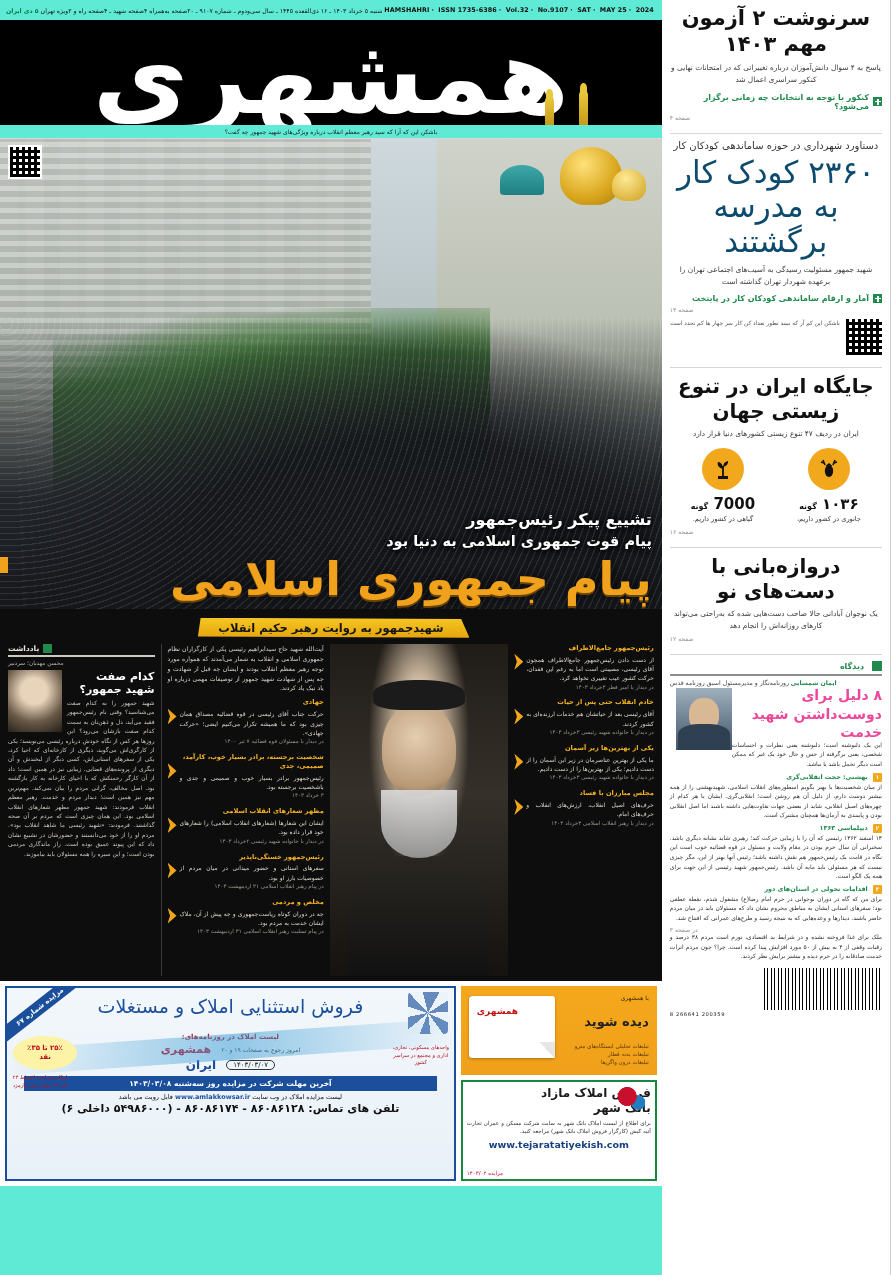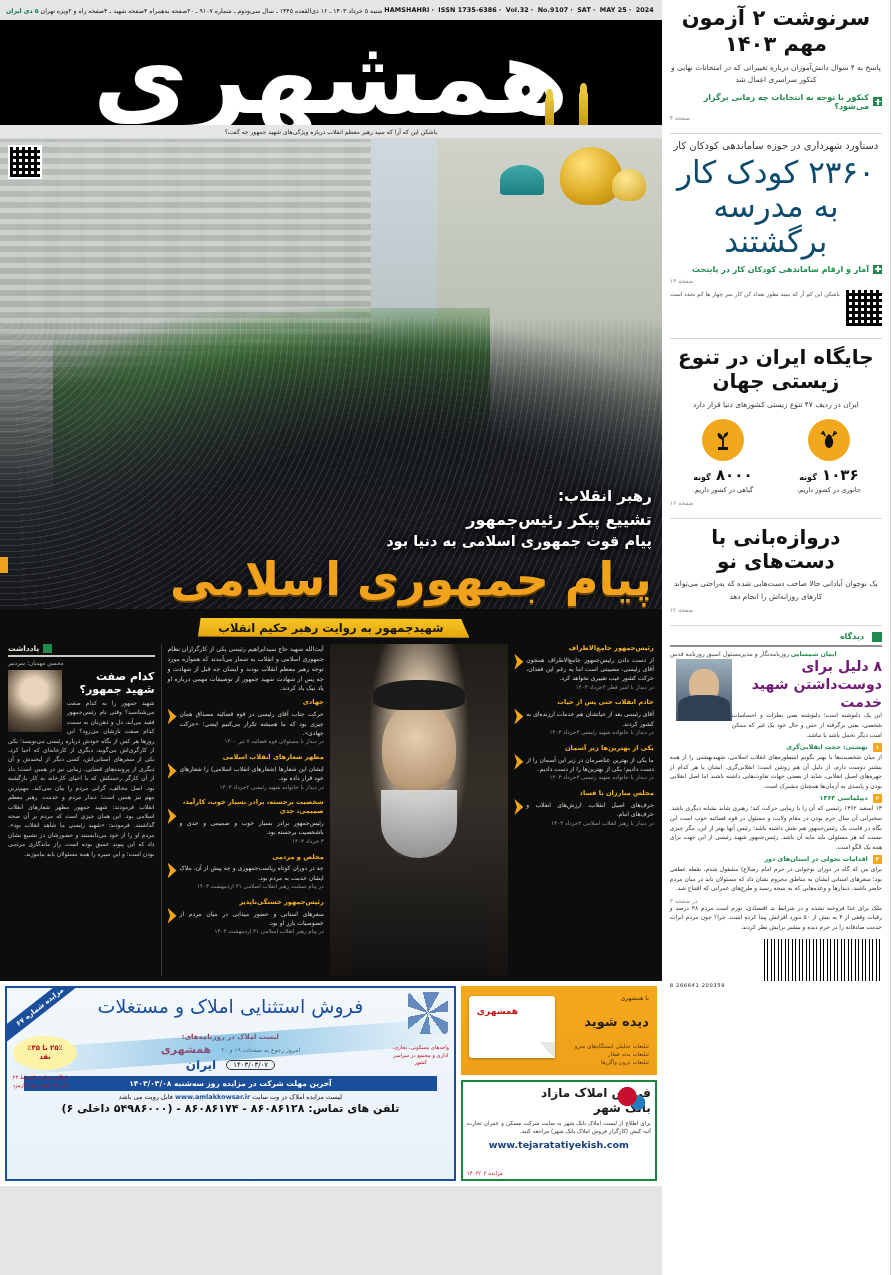--- a/index.html
+++ b/index.html
@@ -7,21 +7,21 @@
   body {
     font-family:"DejaVu Sans","Liberation Sans",sans-serif;
     width:891px; height:1275px; position:relative; overflow:hidden;
   }
   .page {
     position:absolute; inset:0; background:#ffffff;
     display:flex; flex-direction:row-reverse;
   }
 
   
-  .main-col { width:694px; height:100%; position:relative; background:#e5e5e5; }
+  .main-col { width:694px; height:100%; position:relative; background:#5eead4; }
 
   
   .info-strip {
     height:20px; display:flex; align-items:center; justify-content:space-between;
     padding:0 6px; font-size:6.2px; color:#111; letter-spacing:.1px;
     border-bottom:0px solid #000;
   }
   .info-en { direction:ltr; font-size:6.4px; font-weight:bold; white-space:nowrap;}
   .info-en span { margin:0 2px; }
   .info-fa { font-size:6.2px; white-space:nowrap; }
@@ -241,21 +241,21 @@
   .bio-num small{font-size:8px;font-weight:bold;}
   .bio-cap{font-size:6.6px;color:#333;line-height:1.5;margin-top:2px;}
 
   
   .op-head{display:flex;align-items:center;gap:8px;}
   .op-head .sq{width:10px;height:10px;background:#1f8a4c;}
   .op-head .t{font-size:8px;font-weight:bold;color:#1f8a4c;}
   .op-rule{height:2px;background:#8f8f8f;margin:3px 0;}
   .op-by{font-size:6.2px;color:#444;text-align:left;}
   .op-by b{color:#1f8a4c;}
-  .op-title{font-size:14px;font-weight:bold;line-height:1.3;text-align:right;color:#701a75;}
+  .op-title{font-size:14px;font-weight:bold;line-height:1.3;text-align:right;color:#ec4899;}
   .op-photo{float:left;width:56px;height:62px;margin:2px 0 3px 6px;
     background:linear-gradient(#9fb0bd,#41566a);position:relative;overflow:hidden;}
   .op-photo::before{content:"";position:absolute;left:50%;top:16%;transform:translateX(-50%);
     width:30px;height:34px;border-radius:44%;background:#d9b894;}
   .op-photo::after{content:"";position:absolute;left:50%;bottom:0;transform:translateX(-50%);
     width:52px;height:26px;background:#2f4052;border-radius:40% 40% 0 0;}
   .op-body{font-size:5.9px;line-height:1.62;color:#2c2c2c;text-align:justify;}
   .op-sub{font-size:6.4px;font-weight:bold;color:#1f8a4c;margin:3px 0 1px;}
   .numbadge{display:inline-block;width:9px;height:9px;background:#f2a81d;color:#fff;
     font-size:5.5px;text-align:center;line-height:9px;border-radius:1px;margin-left:3px;}
@@ -306,21 +306,20 @@
       </div>
       <div class="hero-trees"></div>
       <div class="hero-crowd"></div>
 
       <div class="qr-hero">
           <i></i>
         </div>
 
       <div class="hero-text">
         <div class="kicker">
-          <div class="l1">رهبر انقلاب:</div>
           <div class="l2">تشییع پیکر رئیس‌جمهور</div>
           <div class="l3">پیام قوت جمهوری اسلامی به دنیا بود</div>
         </div>
         <div class="hero-title">پیام جمهوری اسلامی</div>
       </div>
       <div class="hero-tab"></div>
     </div>
 
     <div class="black-block">
       <div class="bb-banner">
@@ -373,43 +372,43 @@
           <div class="bb-intro">آیت‌الله شهید حاج سیدابراهیم رئیسی یکی از کارگزاران نظام جمهوری اسلامی و انقلاب به شمار می‌آمدند که همواره مورد توجه رهبر معظم انقلاب بودند و ایشان چه قبل از شهادت و چه پس از شهادت شهید جمهور از توصیفات مهمی درباره او یاد نیک یاد کردند.</div>
           <div class="quote">
             <div class="arrow"></div>
             <div class="q-head">جهادی</div>
             <div class="q-body">حرکت جناب آقای رئیسی در قوه قضائیه مصداق همان چیزی بود که ما همیشه تکرار می‌کنیم ایضی؛ «حرکت جهادی».</div>
             <div class="q-src">در دیدار با مسئولان قوه قضائیه
 ۷ تیر ۱۴۰۰</div>
           </div>
           <div class="quote">
             <div class="arrow"></div>
+            <div class="q-head">شخصیت برجسته، برادر بسیار خوب، کارآمد، صمیمی، جدی</div>
+            <div class="q-body">رئیس‌جمهور برادر بسیار خوب و صمیمی و جدی و باشخصیت برجسته بود.</div>
+            <div class="q-src">۳ خرداد ۱۴۰۳</div>
+          </div>
+          <div class="quote">
+            <div class="arrow"></div>
             <div class="q-head">مظهر شعارهای انقلاب اسلامی</div>
             <div class="q-body">ایشان این شعارها (شعارهای انقلاب اسلامی) را شعارهای خود قرار داده بود.</div>
             <div class="q-src">در دیدار با خانواده شهید رئیسی
 ۲خرداد ۱۴۰۳</div>
           </div>
           <div class="quote">
             <div class="arrow"></div>
-            <div class="q-head">شخصیت برجسته، برادر بسیار خوب، کارآمد، صمیمی، جدی</div>
-            <div class="q-body">رئیس‌جمهور برادر بسیار خوب و صمیمی و جدی و باشخصیت برجسته بود.</div>
-            <div class="q-src">۳ خرداد ۱۴۰۳</div>
+            <div class="q-head">رئیس‌جمهور خستگی‌ناپذیر</div>
+            <div class="q-body">سفرهای استانی و حضور میدانی در میان مردم از خصوصیات بارز او بود.</div>
+            <div class="q-src">در پیام رهبر انقلاب اسلامی
+۳۱ اردیبهشت ۱۴۰۳</div>
           </div>
           <div class="quote">
             <div class="arrow"></div>
             <div class="q-head">مخلص و مردمی</div>
             <div class="q-body">چه در دوران کوتاه ریاست‌جمهوری و چه پیش از آن، ملاک ایشان خدمت به مردم بود.</div>
             <div class="q-src">در پیام تسلیت رهبر انقلاب اسلامی
-۳۱ اردیبهشت ۱۴۰۳</div>
-          </div>
-          <div class="quote">
-            <div class="arrow"></div>
-            <div class="q-head">رئیس‌جمهور خستگی‌ناپذیر</div>
-            <div class="q-body">سفرهای استانی و حضور میدانی در میان مردم از خصوصیات بارز او بود.</div>
-            <div class="q-src">در پیام رهبر انقلاب اسلامی
 ۳۱ اردیبهشت ۱۴۰۳</div>
           </div>
         </div>
 
         <div class="bb-col note">
           <div class="note-head">
             <span class="sq"></span>
             <span class="t">یادداشت</span>
           </div>
           <div class="note-rule"></div>
@@ -495,20 +494,21 @@
         <span>کنکور با توجه به انتخابات چه زمانی برگزار می‌شود؟</span>
       </div>
       <div class="s-page">صفحه ۴</div>
     </div>
 
     <div class="s-div"></div>
 
     <div class="s-sec">
       <div class="s-kicker">دستاورد شهرداری در حوزه ساماندهی کودکان کار</div>
       <div class="headline-big">۲۳۶۰ کودک کار به مدرسه برگشتند</div>
+      <div class="s-sub">شهید جمهور مسئولیت رسیدگی به آسیب‌های اجتماعی تهران را برعهده شهردار تهران گذاشته است</div>
       <div class="s-link">
         <span class="plus"></span>
         <span>آمار و ارقام ساماندهی کودکان کار در پایتخت</span>
       </div>
       <div class="s-page">صفحه ۱۳</div>
       <div class="qrbox">
         <div class="qr">
             <i></i>
           </div>
         <div class="qr-cap">باشکن این کم آر که نبیند تطور تعداد کن کار سر چهار ها کم تجدد است</div>
@@ -538,21 +538,21 @@
         <div class="bio-item">
           <div class="bio-circle">
             <svg width="26" height="26" viewBox="0 0 26 26" aria-hidden="true">
               <path d="M13 22 L13 10" stroke="#111" stroke-width="1.8" fill="none"></path>
               <path d="M13 13 C8 12 7 8 8 6 C11 6 13 9 13 13Z" fill="#111"></path>
               <path d="M13 11 C17 10 18.5 7 18 5 C15 5.4 13.4 7.6 13 11Z" fill="#111"></path>
               <rect x="8" y="20" width="10" height="3" fill="#111"></rect>
             </svg>
           </div>
           <div class="bio-num">
-            <span>۸۰۰۰</span>
+            <span>7000</span>
             <small>گونه</small>
           </div>
           <div class="bio-cap">گیاهی در کشور داریم.</div>
         </div>
       </div>
       <div class="s-page">صفحه ۱۶</div>
     </div>
 
     <div class="s-div"></div>
 

